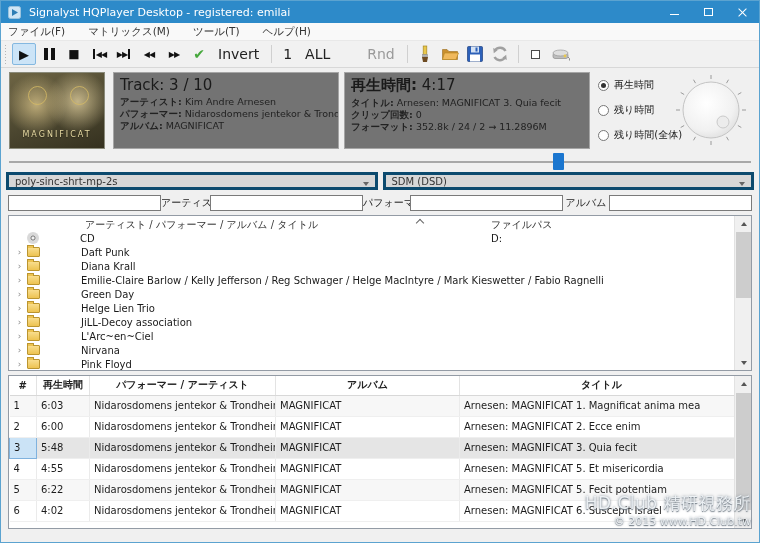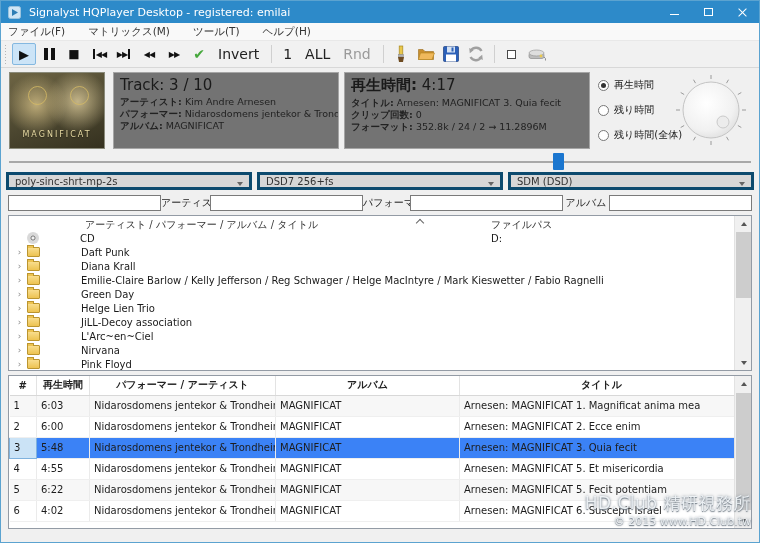--- a/index.html
+++ b/index.html
@@ -23,21 +23,21 @@
   
   .menubar { height:18px; background:#f9f9f9; display:flex; align-items:center; padding-left:7px; border-bottom:1px solid #e8e8e8; }
   .menu-item { padding:2px 9px 2px 0; margin-right:14px; font-size:10.5px; color:#333; white-space:nowrap; }
 
   
   .toolbar { height:27px; background:#f1f1f1; border-bottom:1px solid #d8d8d8; display:flex; align-items:center; padding-left:2px; }
   .grip { width:4px; height:20px; margin:0 4px 0 1px; background-image:radial-gradient(circle,#b5b5b5 35%,transparent 40%); background-size:3px 3px; }
   .tb { border:1px solid transparent; background:transparent; width:24px; height:22px; display:flex; align-items:center; justify-content:center; margin-right:1px; font-family:inherit; }
   .tb.sel { background:#cce4f7; border-color:#84b8e0; border-radius:2px; }
   .tb.txt { width:auto; padding:0 5px; font-size:14px; color:#222;text-align:center; }
-  .tb.dim { color:#9a9a9a; }
+  .tb.dim { color:#9a9a9a;margin-left:24px; }
   .g-play { font-size:13px; color:#111; line-height:1; }
   .g-pause { display:flex; gap:3px; }
   .g-pause i { width:4px; height:12px; background:#111; }
   .g-stop { font-size:12px; color:#111; line-height:1; }
   .g-small { font-size:8px; color:#111; letter-spacing:-1px; white-space:nowrap; display:flex; align-items:center; }
   .vbar { display:inline-block; width:2px; height:10px; background:#111; margin:0 1px; }
   .g-check { color:#46a83c; font-size:14px; font-weight:bold; line-height:1; }
   .tsep { width:1px; height:18px; background:#d0d0d0; margin:0 5px; }
   .mode-square { width:9px; height:9px; border:1.5px solid #4a4a4a; background:#fff; }
 
@@ -108,21 +108,21 @@
   .tri-down { width:0; height:0; border-left:3.5px solid transparent; border-right:3.5px solid transparent; border-top:4.5px solid #555; }
   .sb-thumb { position:absolute; left:1px; width:15px; background:#cdcdcd; }
 
   
   .playlist { position:relative; margin:4px 7px 0; height:154px; background:#fff; border:1px solid #939ba5; overflow:hidden; }
   table.pl { border-collapse:collapse; table-layout:fixed; width:735px; font-size:10px; }
   table.pl th { height:19px; font-weight:bold; color:#222; border-right:1px solid #e3e3e3; border-bottom:1px solid #d8d8d8; background:#fff; text-align:center; white-space:nowrap; overflow:hidden; }
   table.pl td { height:21px; border-right:1px solid #ebebeb; border-bottom:1px solid #efefef; padding:0 4px; white-space:nowrap; overflow:hidden; color:#1d1d1d; }
   tr.odd td { background:#f7f7f7; }
   tr.even td { background:#fff; }
-  tr.sel td { background:#3b82f6; }
+  tr.sel td { background:#e5e5e5; }
   tr.sel td.c-num { background:#cbe3f6; border:1px solid #7fb2de; }
   td.c-num { padding-left:5px; }
   td.c-time { padding-left:6px; }
 
   
   .watermark { position:absolute; right:8px; top:491px; text-align:right; pointer-events:none; z-index:50; }
   .wm1 { font-size:17px; color:rgba(240,244,248,.95); text-shadow:0 0 3px #828c96, 0 1px 1px #6e7882; letter-spacing:.5px; }
   .wm2 { font-size:11px; color:rgba(238,242,246,.95); text-shadow:0 0 3px #828c96, 0 1px 1px #6e7882; }
 </style>
 </head>
@@ -324,24 +324,20 @@
     <div class="seek-groove"></div>
     <div class="seek-handle"></div>
   </div>
 
   <div class="dsp-row">
       <div class="combo">
         <span class="combo-text">poly-sinc-shrt-mp-2s</span>
         <span class="combo-arrow"></span>
       </div>
       <div class="combo">
-        <span class="combo-text">DSD7 256+fs</span>
-        <span class="combo-arrow"></span>
-      </div>
-      <div class="combo">
         <span class="combo-text">SDM (DSD)</span>
         <span class="combo-arrow"></span>
       </div>
     </div>
 
   <div class="filter-row">
     <input class="f-input" style="">
     <span class="f-label a1">アーティスト</span>
     <input class="f-input" style="">
     <span class="f-label a2">パフォーマー</span>

